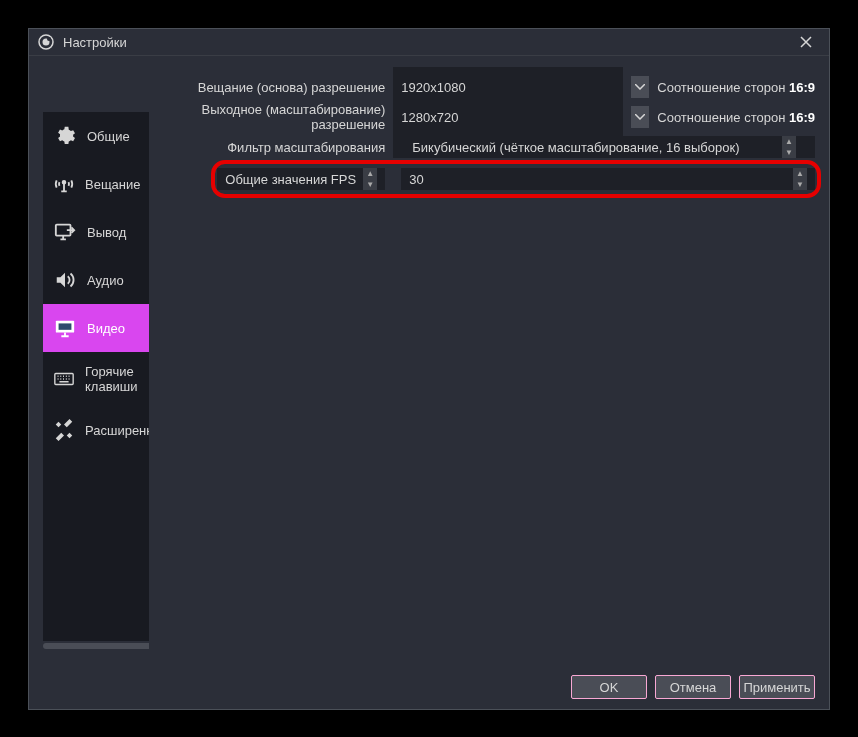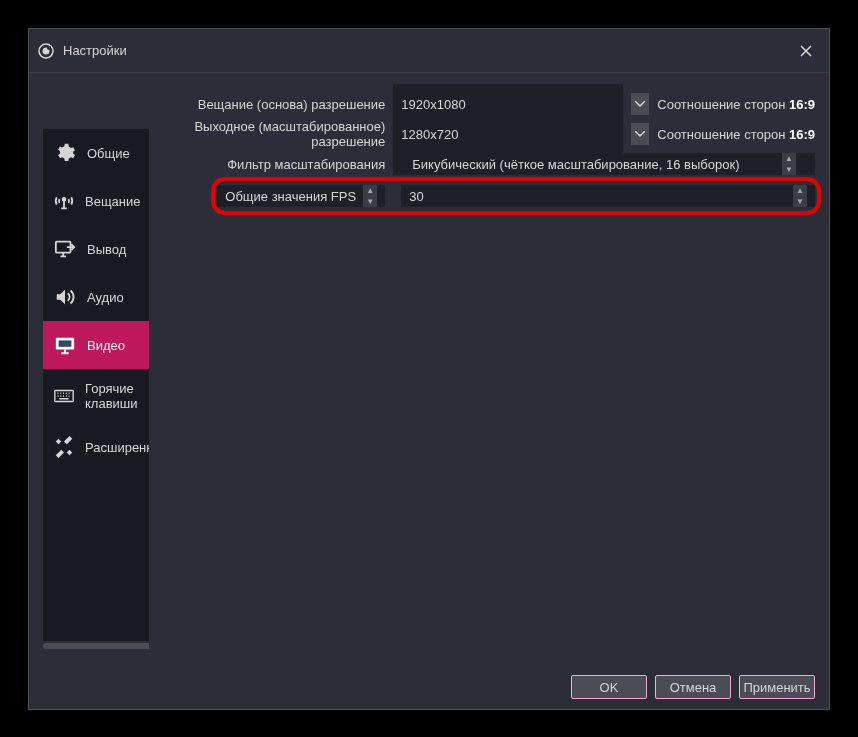--- a/index.html
+++ b/index.html
@@ -21,21 +21,21 @@
       left: 28px;
       top: 28px;
       width: 802px;
       height: 682px;
       background: #2b2e38;
       border: 1px solid #4b5058;
       display: flex;
       flex-direction: column;
     }
     .titlebar {
-      height: 44px;
+      height: 27px;
       background: #2b2e38;
       display: flex;
       align-items: center;
       padding: 0 8px;
       border-bottom: 1px solid #3a3d45;
     }
     .titlebar-icon {
       width: 18px;
       height: 18px;
       margin-right: 8px;
@@ -74,21 +74,21 @@
     }
     .sidebar-item {
       display: flex;
       align-items: center;
       padding: 12px 10px;
       gap: 10px;
       cursor: pointer;
       color: #d6d6d6;
     }
     .sidebar-item.active {
-      background: #be185d;
+      background: #d946ef;
       color: #fff;
     }
     .sidebar-icon {
       width: 24px;
       height: 24px;
       display: flex;
       align-items: center;
       justify-content: center;
     }
     .sidebar-scrollbar {
@@ -355,21 +355,21 @@
               <path d="M0 0l5 5 5-5" fill="none" stroke="#d6d6d6" stroke-width="1.5"></path>
             </svg>
         </div>
         <span class="aspect-label">
           <span>Соотношение сторон</span>
           <span class="aspect-value">16:9</span>
         </span>
       </div>
 
       <div class="form-row">
-        <span class="form-label">Выходное (масштабированное) разрешение</span>
+        <span class="form-label">Выходное (масштабирование) разрешение</span>
         <div class="form-select">
           <span class="select-value">1280x720</span>
         </div>
         <div class="select-btn">
           <svg width="10" height="6" viewBox="0 0 10 6">
               <path d="M0 0l5 5 5-5" fill="none" stroke="#d6d6d6" stroke-width="1.5"></path>
             </svg>
         </div>
         <span class="aspect-label">
           <span>Соотношение сторон</span>

